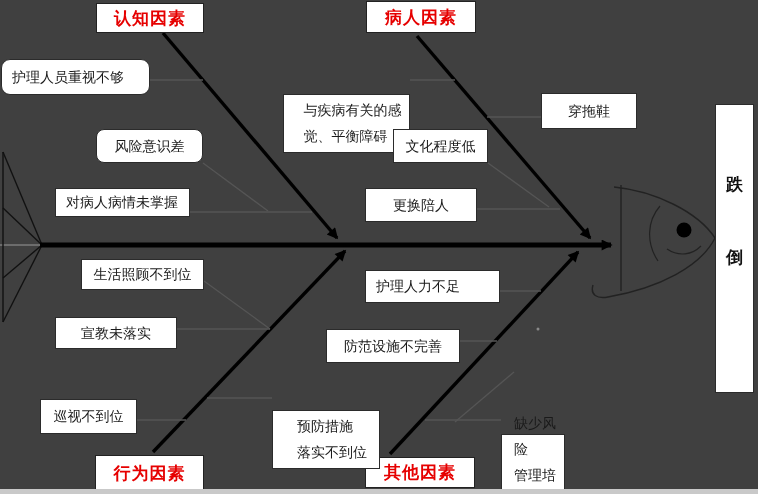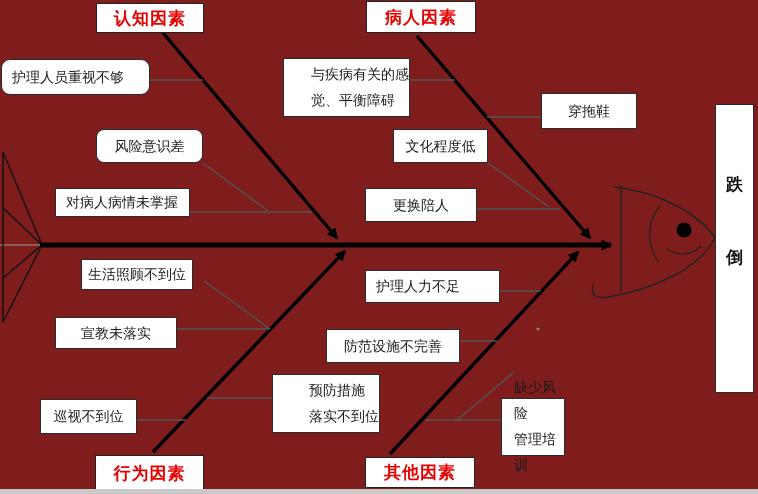--- a/index.html
+++ b/index.html
@@ -1,35 +1,35 @@
 <!DOCTYPE html>
 <html><head>
 <meta charset="utf-8">
 <style>
   html,body{margin:0;padding:0;background:#ffffff;}
   .stage{
     position:relative;
     width:758px;height:494px;
-    background:#7f1d1d;
+    background:#404040;
     overflow:hidden;
     font-family:"DejaVu Serif","Liberation Serif",serif;
   }
   .stage svg{position:absolute;left:0;top:0;}
   .box{
     position:absolute;
     box-sizing:border-box;
     background:#ffffff;
     border:1.4px solid #2b2b2b;
     display:flex;align-items:center;justify-content:center;
     font-size:14px;color:#1a1a1a;
     line-height:1.3;
   }
   .box span{white-space:pre-line;}
   .box.left{justify-content:flex-start;padding-left:10px;text-align:left;}
-  .box.two-line{justify-content:flex-end;align-items:center;padding-left:12px;text-align:left;}
+  .box.two-line{justify-content:center;align-items:center;padding-left:12px;text-align:left;margin-top:36px;}
   .box.two-line span{line-height:1.85;}
   .cat{
     position:absolute;
     box-sizing:border-box;
     background:#ffffff;
     border:1.3px solid #222222;
     display:flex;align-items:center;justify-content:center;
     font-size:17px;font-weight:bold;color:#e60000;
     letter-spacing:1px;
   }
@@ -137,21 +137,21 @@
   <div class="box" style="left:541px;top:93px;width:96px;height:36px;">
     <span>穿拖鞋</span>
   </div>
   <div class="box" style="left:393px;top:129px;width:95px;height:34px;">
     <span>文化程度低</span>
   </div>
   <div class="box" style="left:365px;top:188px;width:112px;height:34px;">
     <span>更换陪人</span>
   </div>
 
-  <div class="box" style="left:81px;top:259px;width:112px;height:31px;">
+  <div class="box" style="left:81px;top:259px;width:123px;height:31px;">
     <span>生活照顾不到位</span>
   </div>
   <div class="box" style="left:55px;top:317px;width:122px;height:32px;">
     <span>宣教未落实</span>
   </div>
   <div class="box" style="left:40px;top:399px;width:97px;height:35px;">
     <span>巡视不到位</span>
   </div>
 
   <div class="box left" style="left:365px;top:270px;width:135px;height:33px;">

